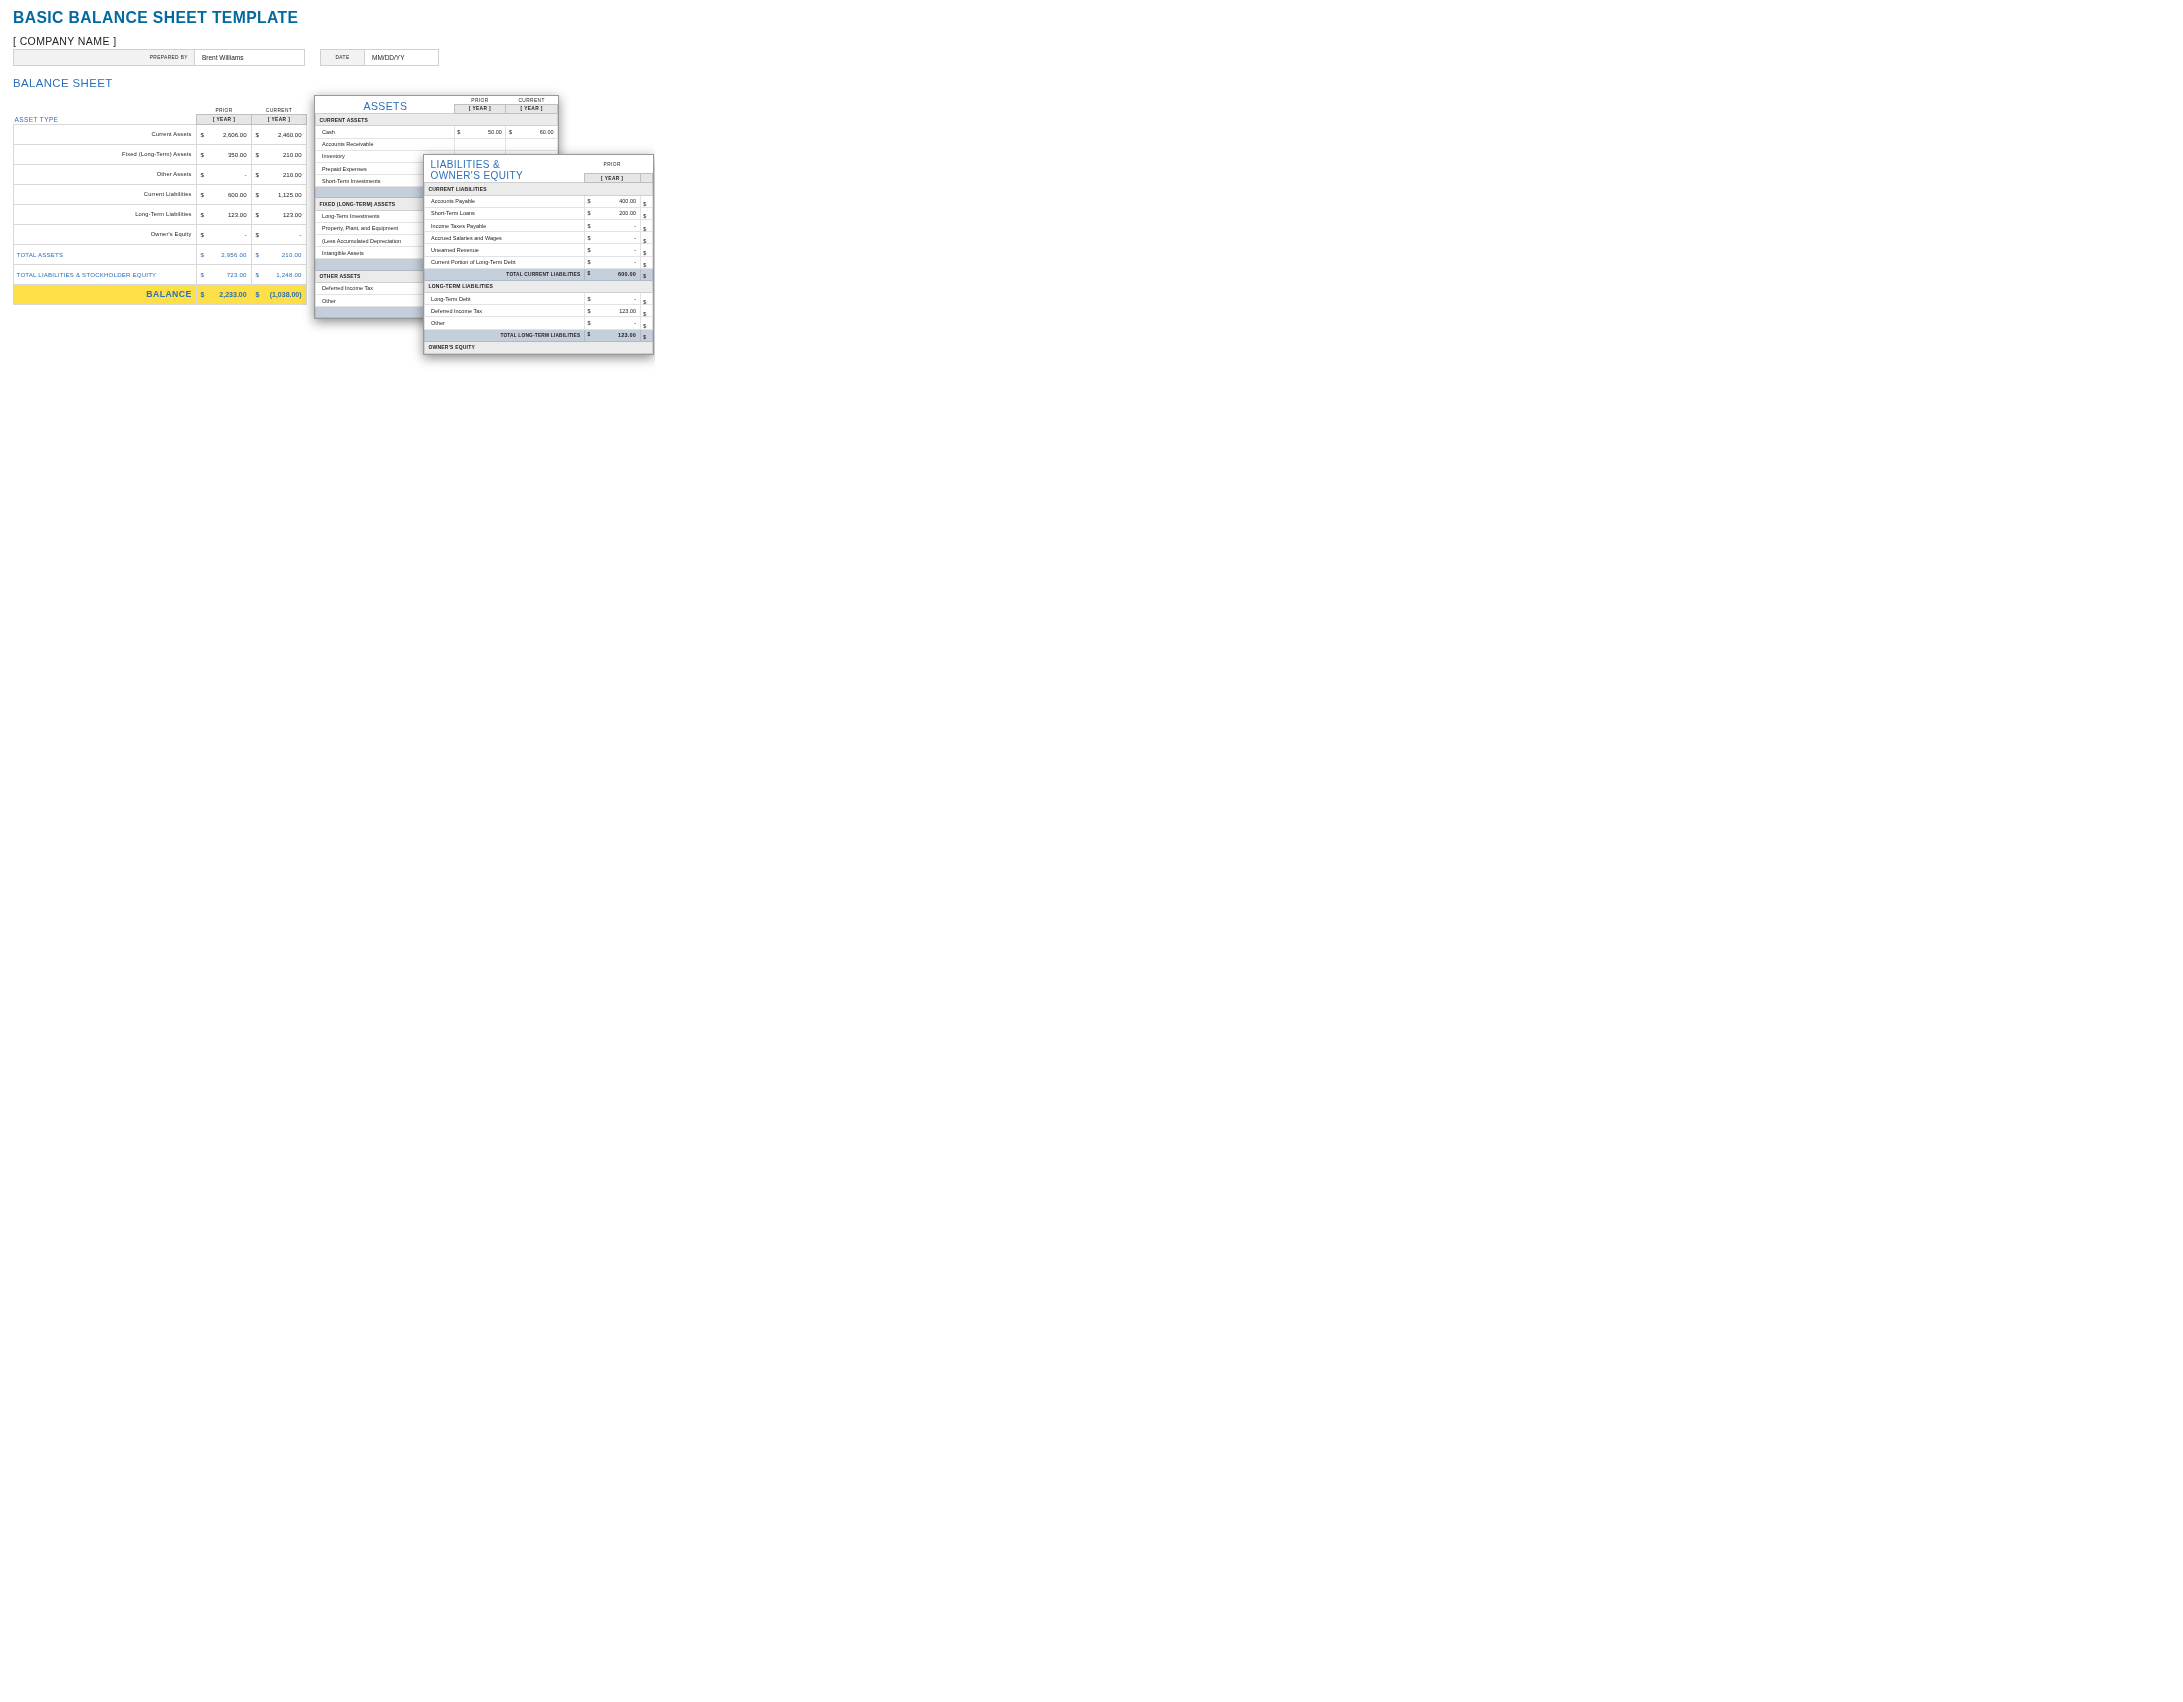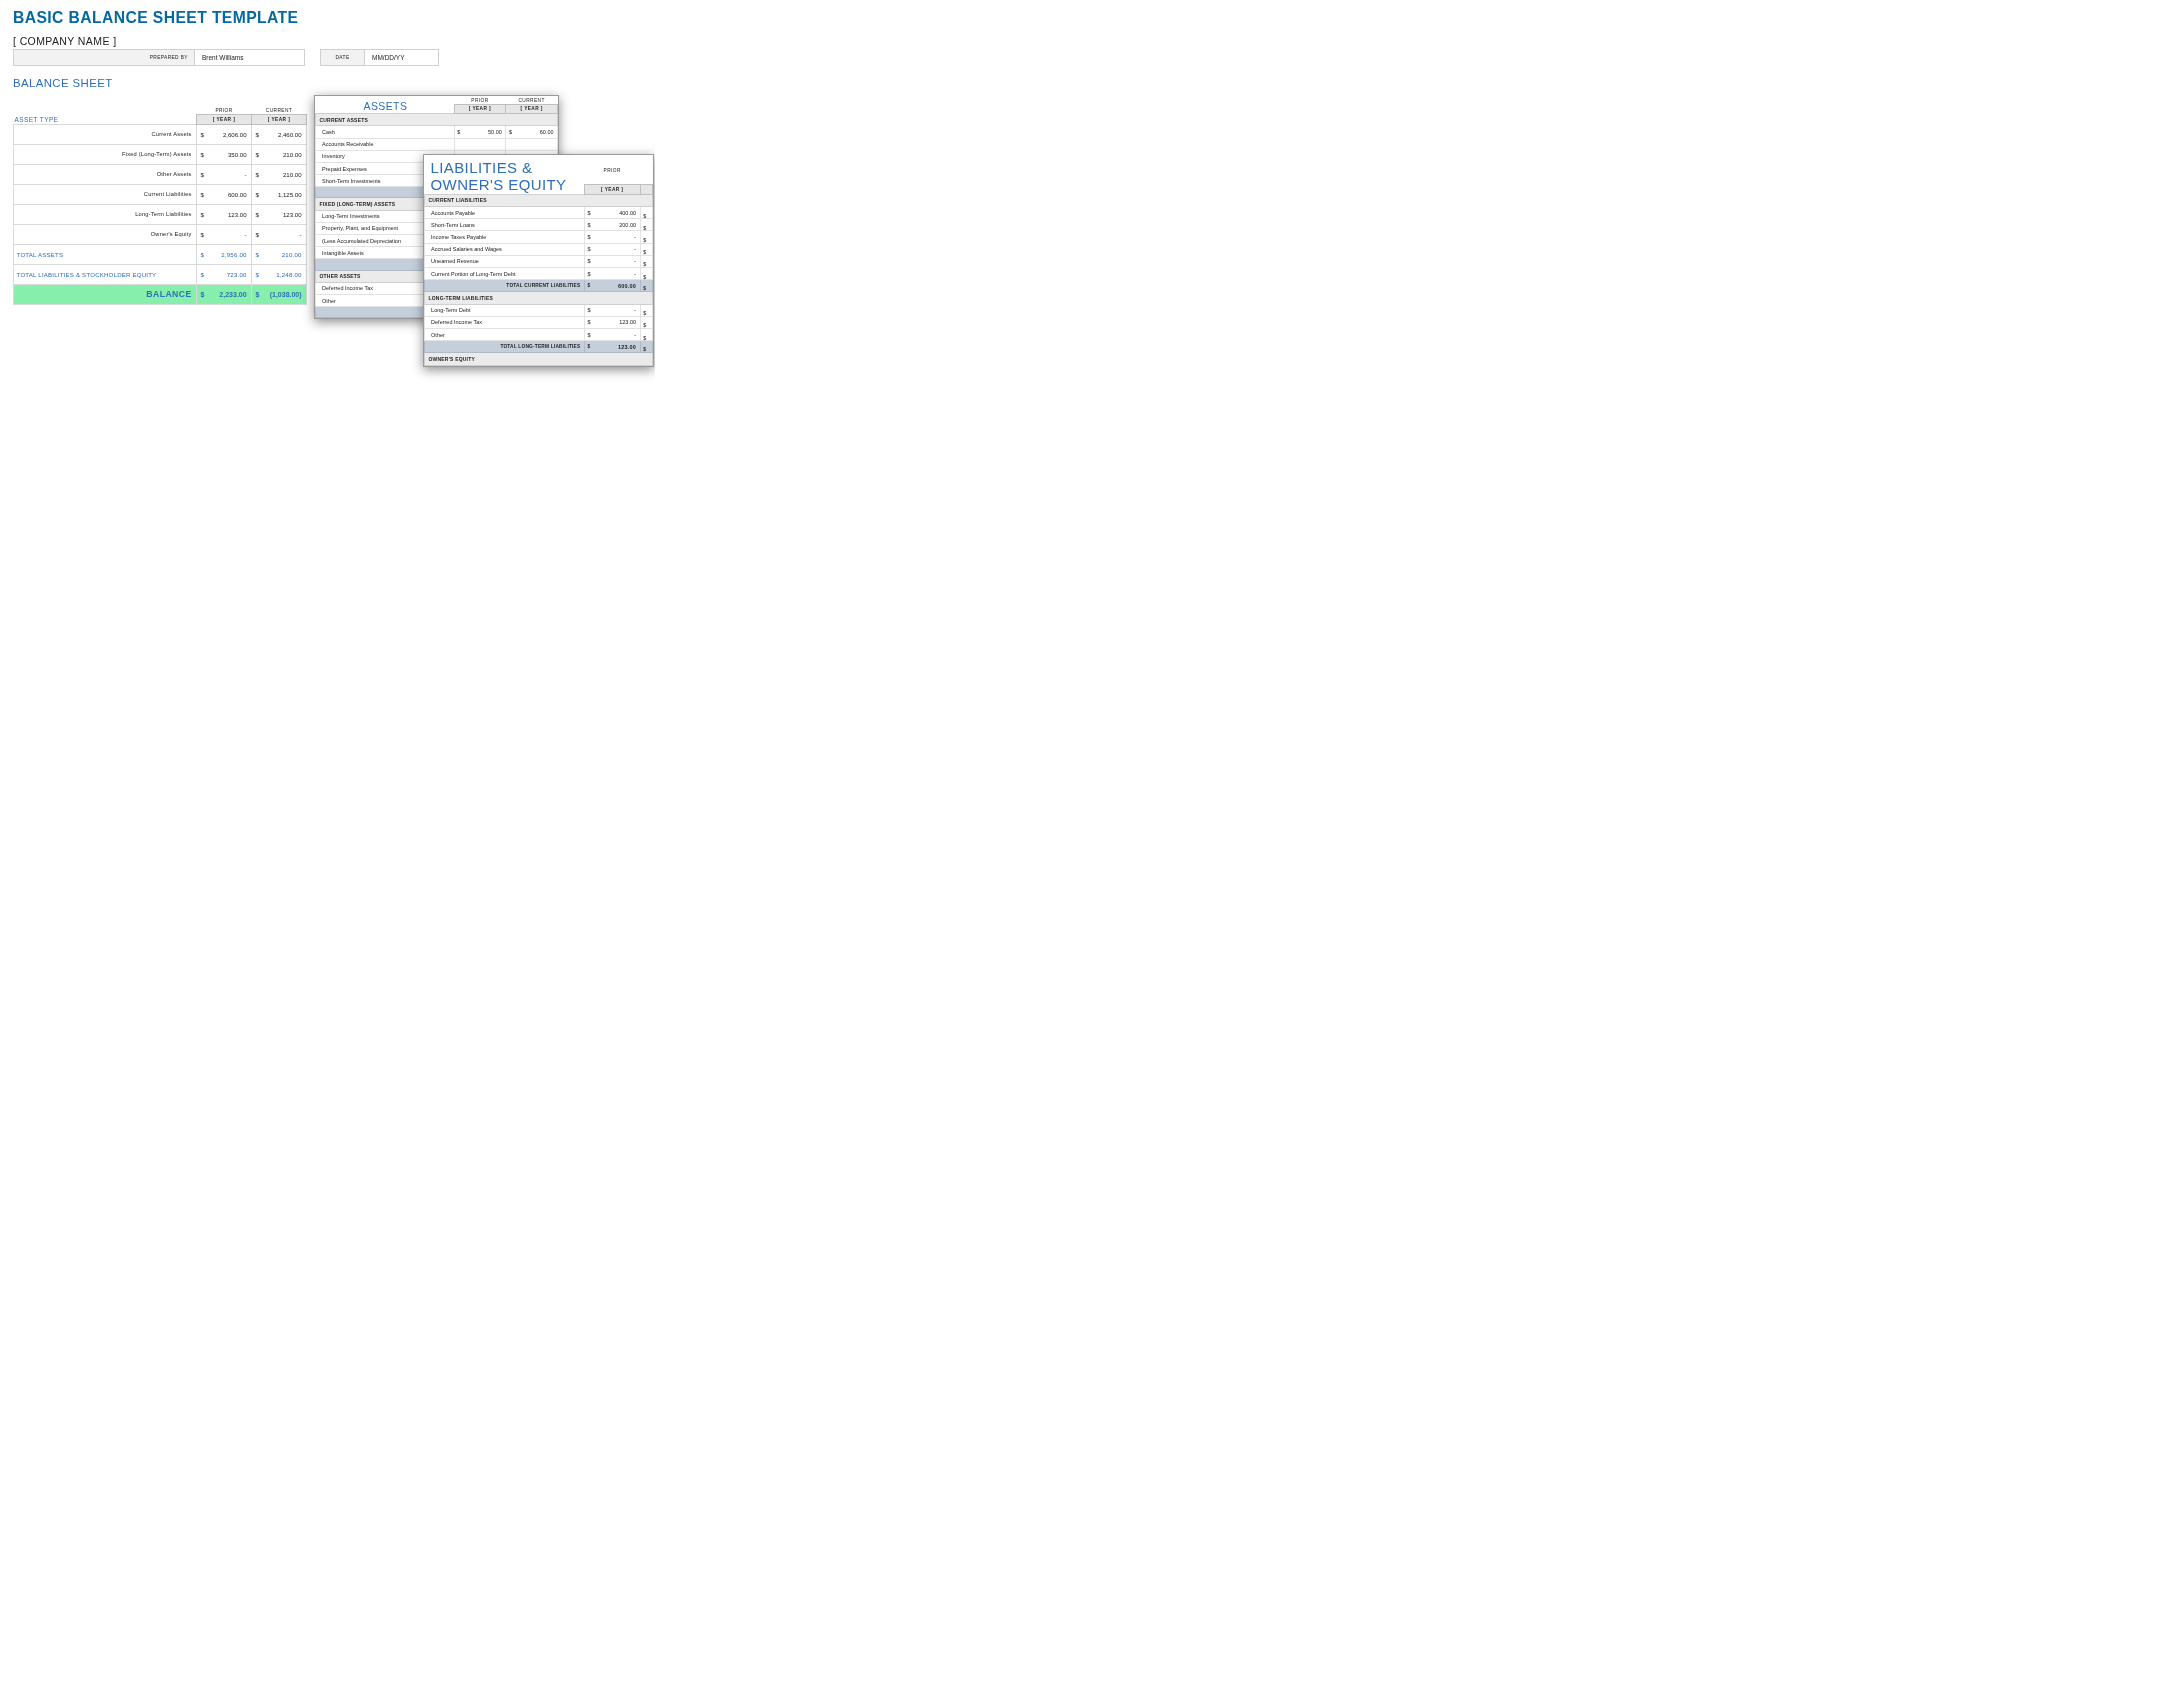--- a/index.html
+++ b/index.html
@@ -89,21 +89,21 @@
     border: 0.4px solid #d9d9d9;
     height: 20px;
     padding: 0 4.4px 0 3.5px;
     font-size: 6.1px;
     position: relative;
   }
   .valcell .dollar { position: absolute; left: 3.5px; }
   .valcell .num { display: block; text-align: right; }
   .total-row td { color: #2d6fb6; font-size: 6.1px; letter-spacing: 0.2px; }
   .total-row .rowlabel { text-align: left; padding-left: 2.6px; }
-  .balance-row td { background: #86efac; color: #2d6fb6; font-weight: 700; }
+  .balance-row td { background: #fde047; color: #2d6fb6; font-weight: 700; }
   .balance-row .rowlabel { text-align: right; font-size: 8.7px; letter-spacing: 0.4px; }
   .balance-row .valcell { font-size: 7px; }
 
   
   .panel {
     position: absolute;
     background: #ffffff;
     box-shadow: 0 2.6px 10.5px rgba(0,0,0,0.45);
     border: 0.4px solid #999;
   }
@@ -137,21 +137,21 @@
     padding: 2.6px 3.5px;
   }
   .panel .subtotal .money { position: relative; }
   .panel-title {
     color: #2d6fb6;
     font-size: 10.5px;
     letter-spacing: 0.4px;
     padding: 3.5px 2.6px 0.9px;
     line-height: 1.15;
   }
-  .panel-title.twoline { font-size: 15px; padding-left: 6px; }
+  .panel-title.twoline { font-size: 10px; padding-left: 6px; }
 </style>
 </head>
 <body>
 
 <h1 class="doc-title">BASIC BALANCE SHEET TEMPLATE</h1>
 <div class="company">[ COMPANY NAME ]</div>
 
 <div class="meta-row">
   <div class="meta-box">
     <div class="meta-label meta-prep-label">PREPARED BY</div>

